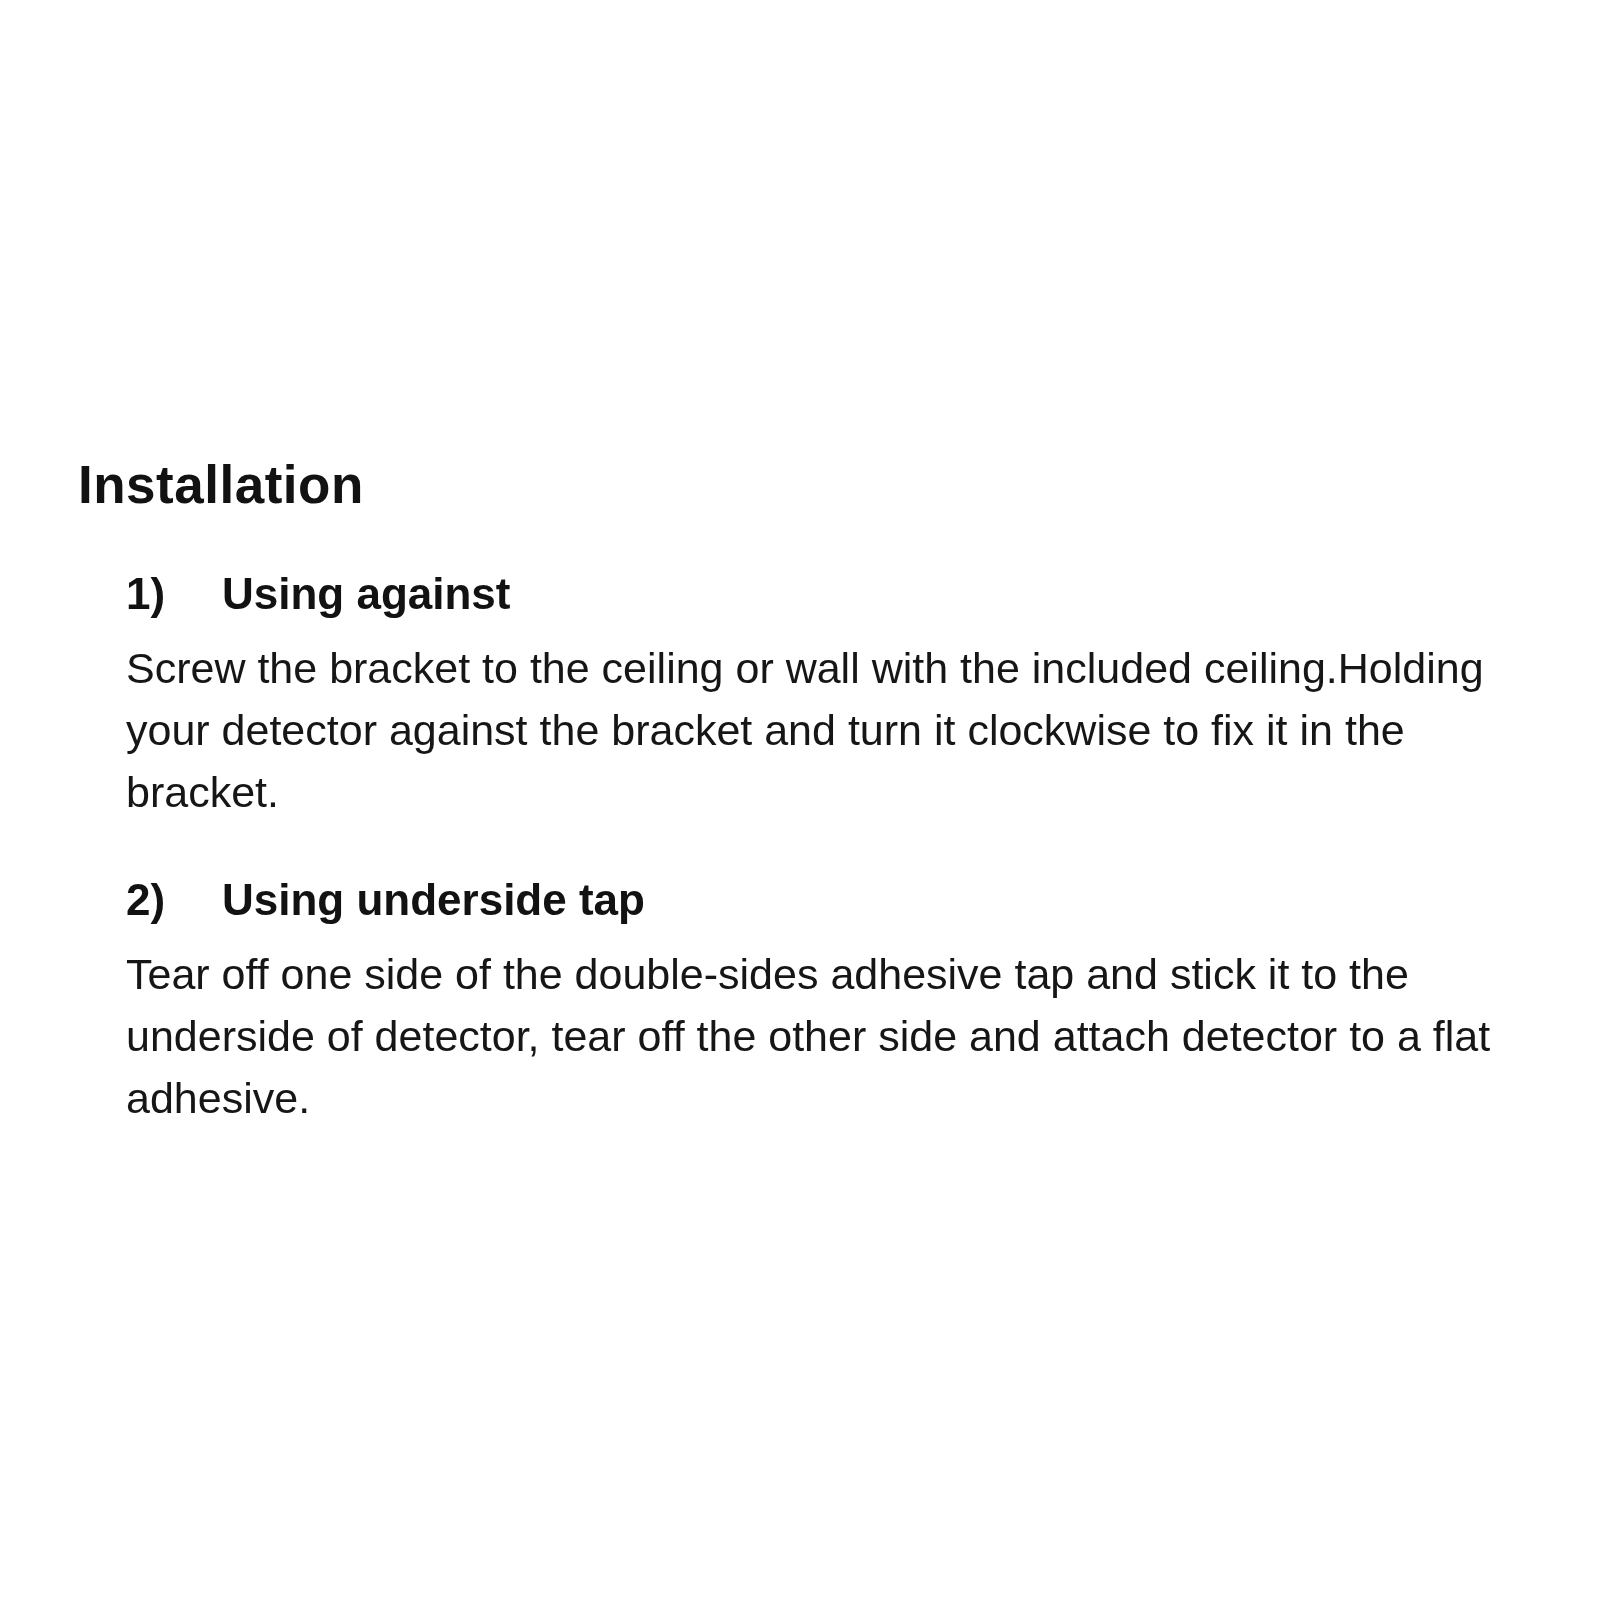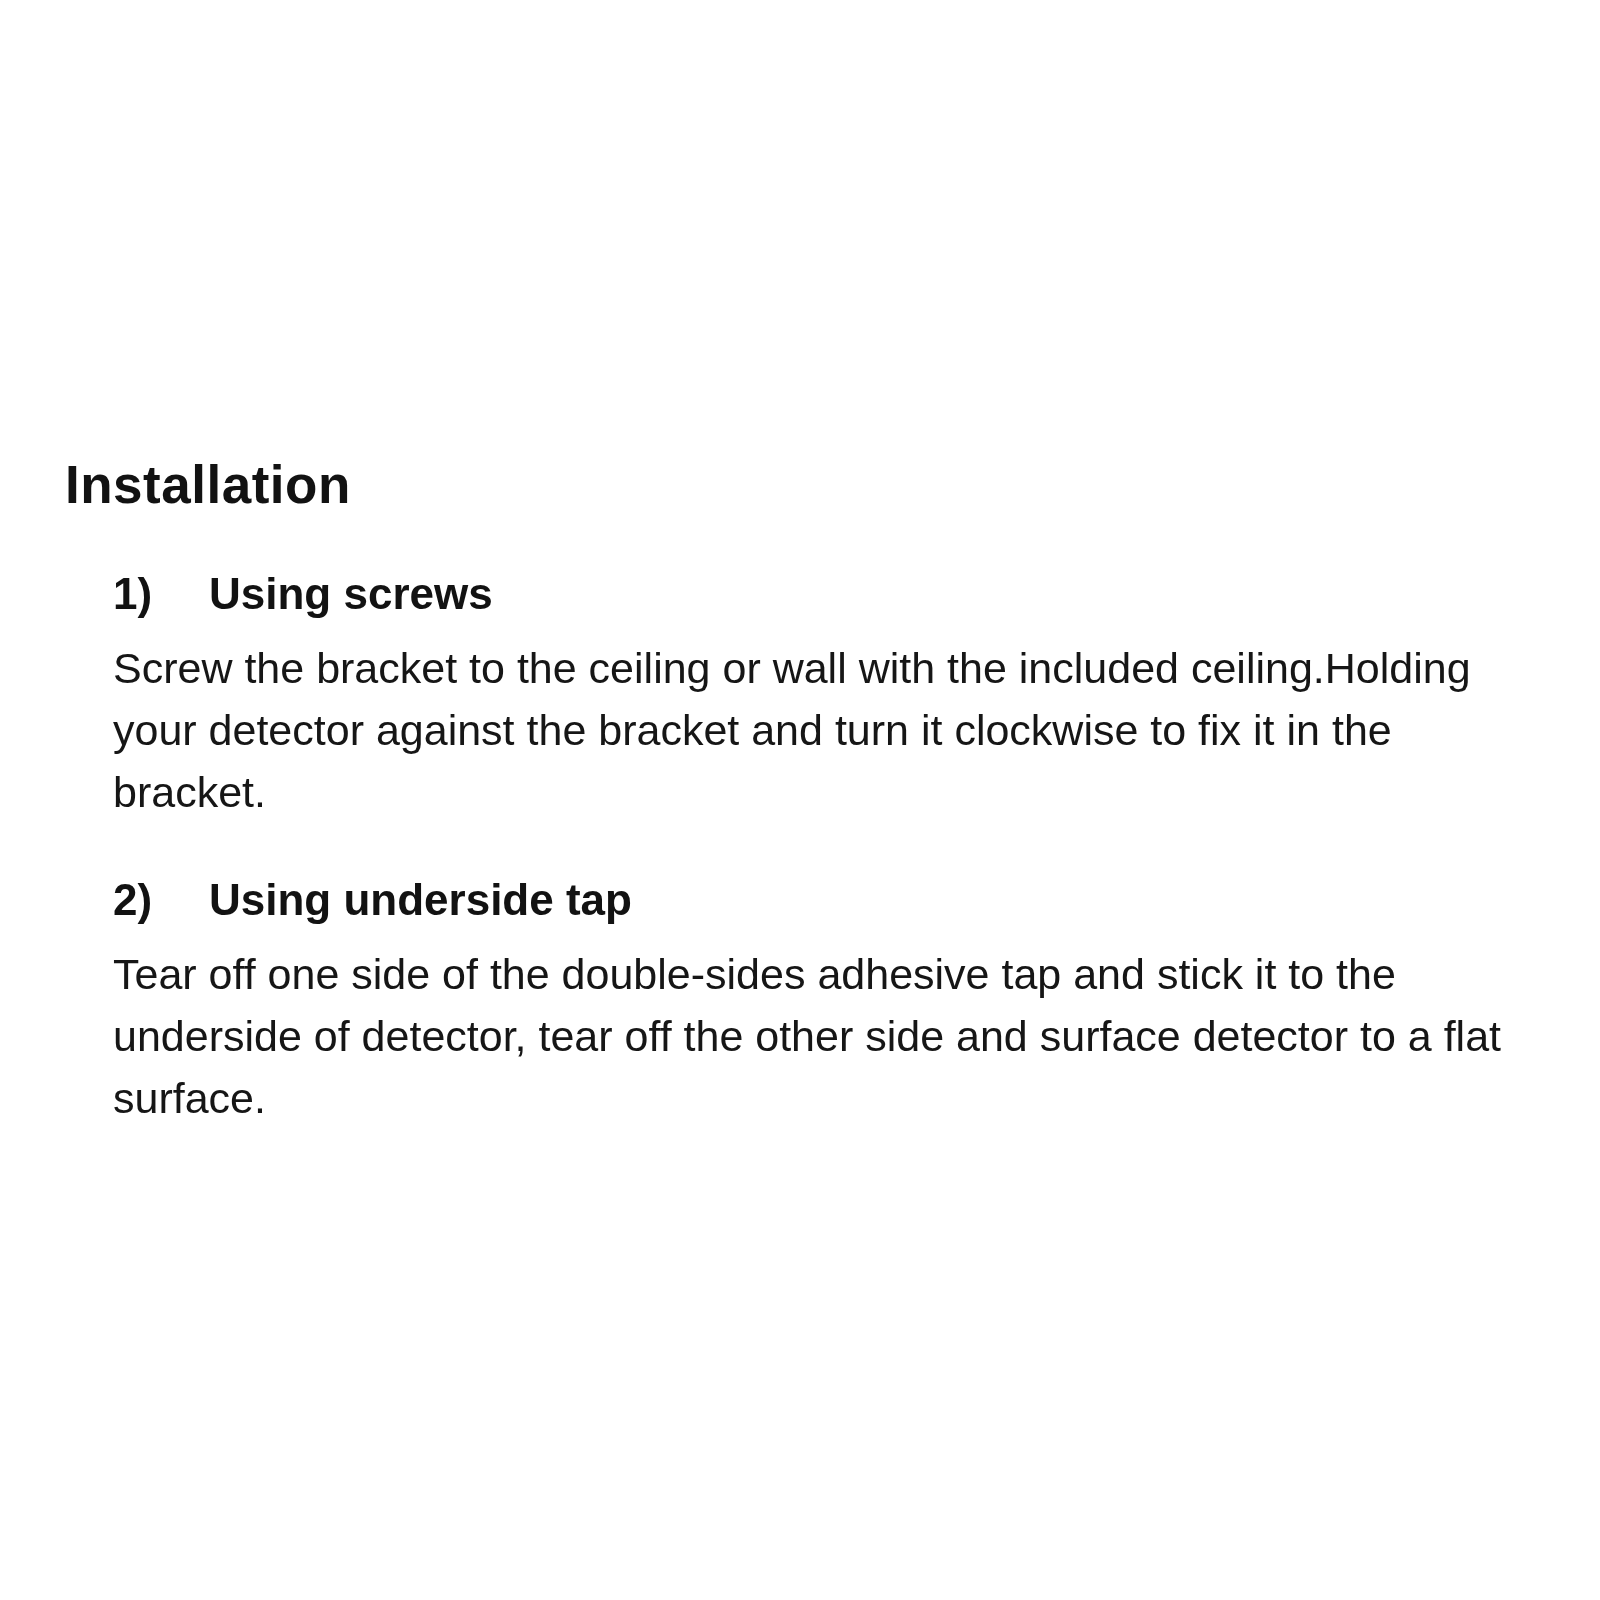--- a/index.html
+++ b/index.html
@@ -13,21 +13,21 @@
     height: 1600px;
     background: #ffffff;
     overflow: hidden;
     font-family: "Liberation Sans", sans-serif;
     color: #141414;
     box-sizing: border-box;
   }
   .doc {
     position: absolute;
     top: 455px;
-    left: 65px;
+    left: 78px;
     right: 0;
   }
   .doc-title {
     margin: 0;
     font-size: 53px;
     font-weight: 700;
     line-height: 1.15;
     letter-spacing: 0.5px;
     color: #121212;
   }
@@ -62,27 +62,27 @@
 <body>
 
 <div class="page">
   <div class="doc">
 
     <h1 class="doc-title">Installation</h1>
 
     <section class="section sec-1">
       <div class="section-head">
         <span class="num">1)</span>
-        <span class="sec-title">Using screws</span>
+        <span class="sec-title">Using against</span>
       </div>
       <p class="section-body">Screw the bracket to the ceiling or wall with the included ceiling.Holding your detector against the bracket and turn it clockwise to fix it in the bracket.</p>
     </section>
 
     <section class="section sec-2">
       <div class="section-head">
         <span class="num">2)</span>
         <span class="sec-title">Using underside tap</span>
       </div>
-      <p class="section-body">Tear off one side of the double-sides adhesive tap and stick it to the underside of detector, tear off the other side and surface detector to a flat surface.</p>
+      <p class="section-body">Tear off one side of the double-sides adhesive tap and stick it to the underside of detector, tear off the other side and attach detector to a flat adhesive.</p>
     </section>
 
   </div>
 </div>
 
 </body></html>

